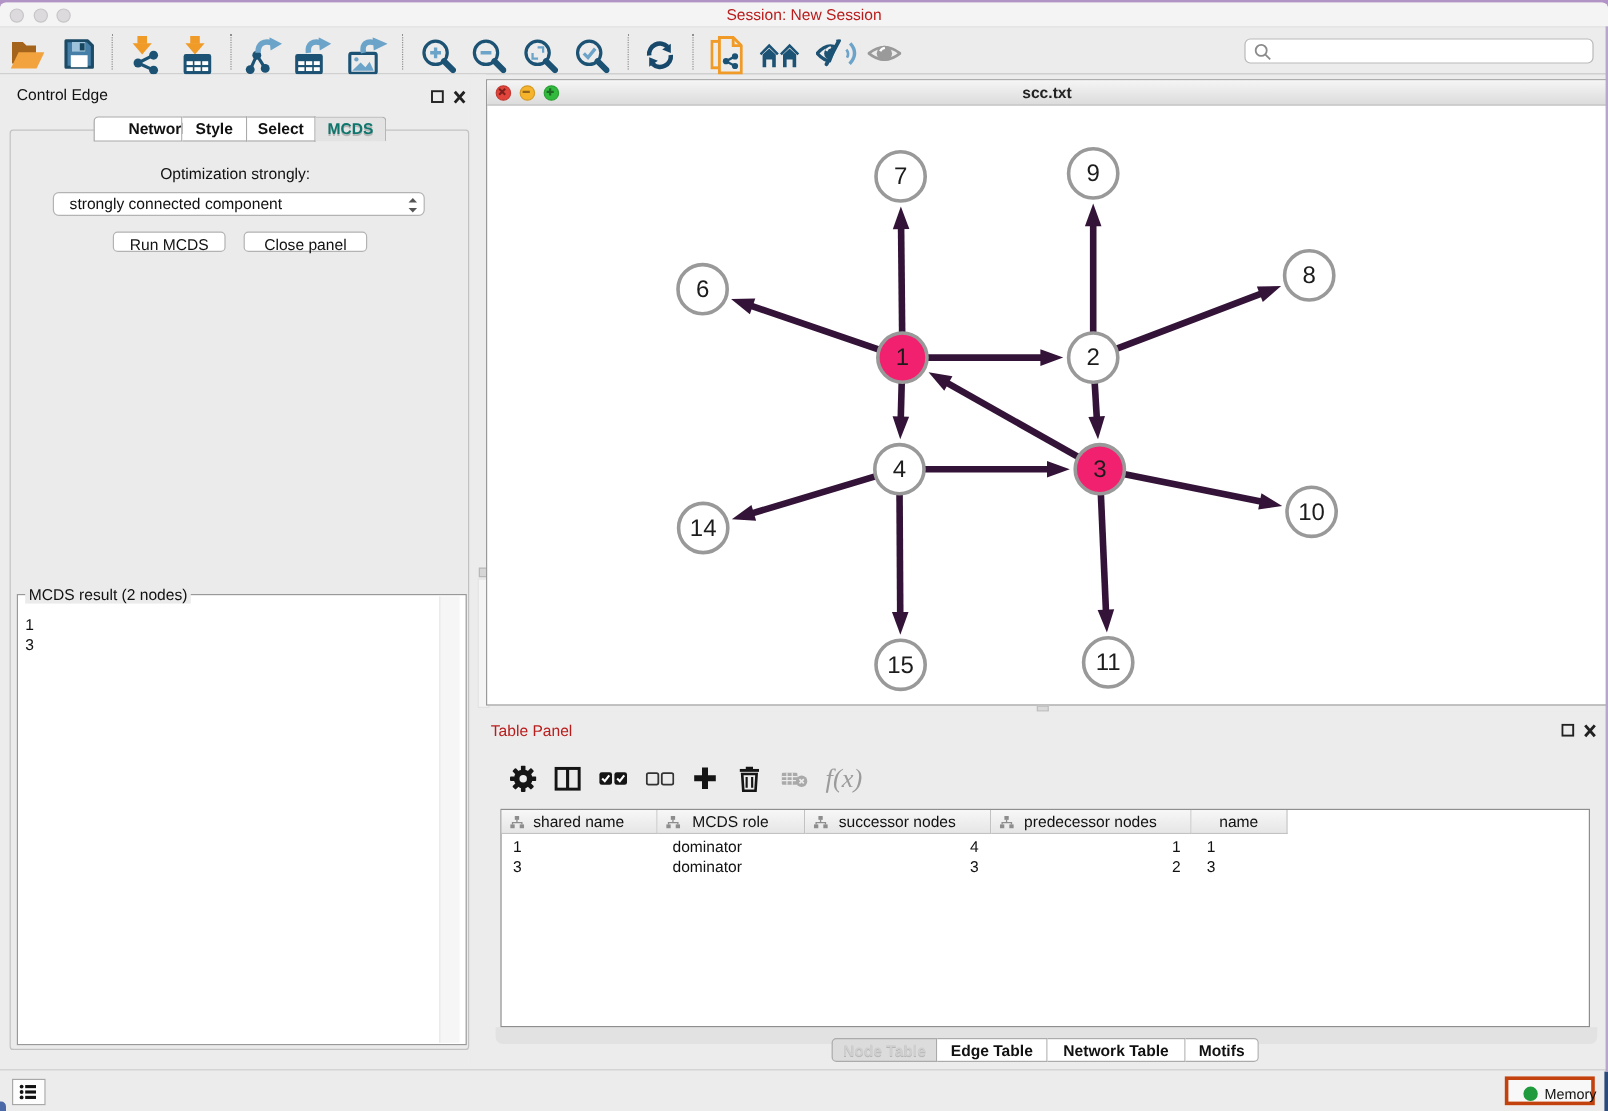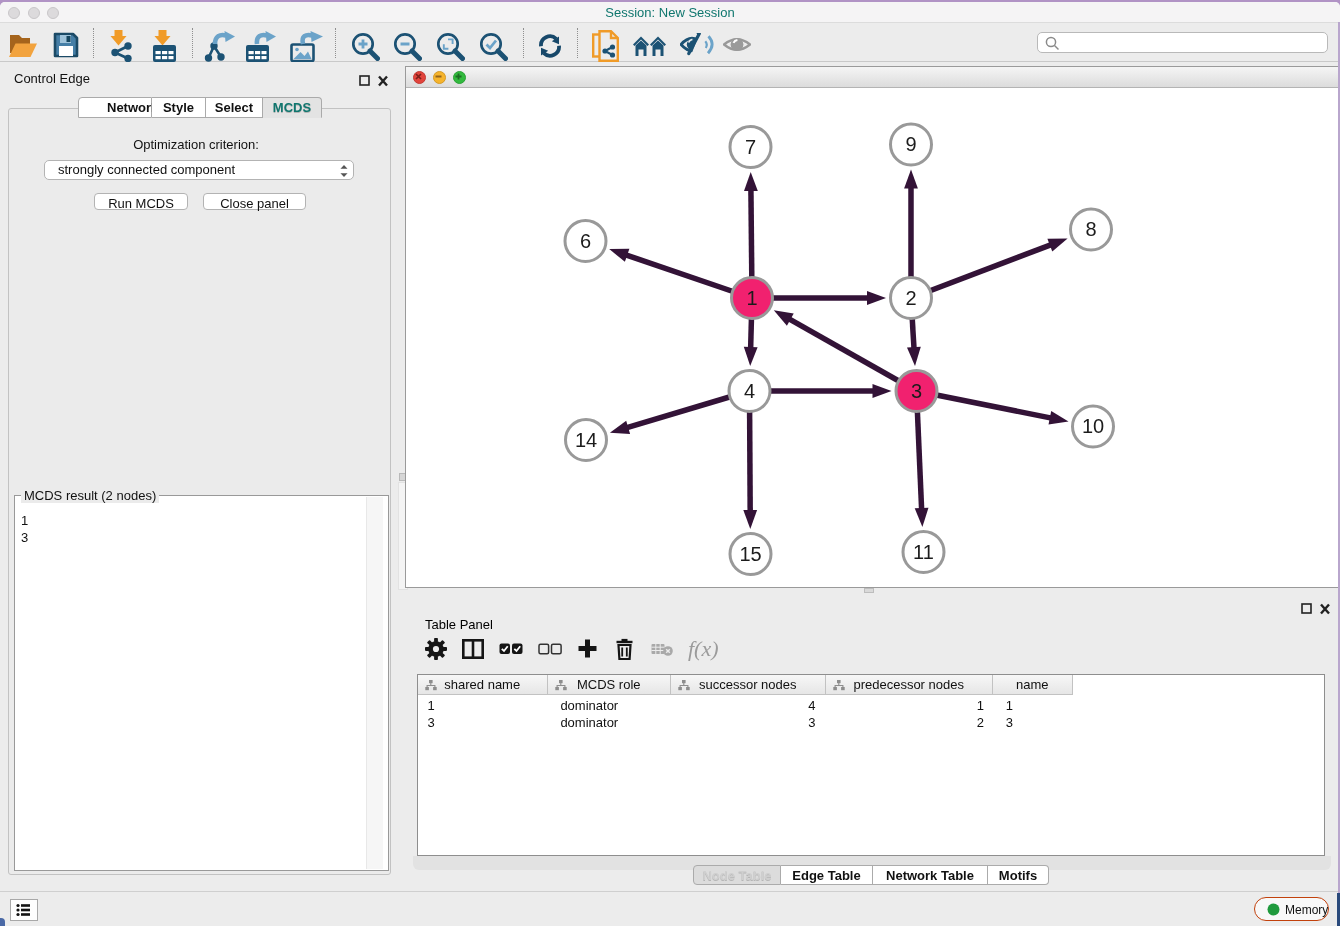--- a/index.html
+++ b/index.html
@@ -1,21 +1,21 @@
 <!DOCTYPE html>
 <html><head>
 <meta charset="utf-8">
 <style>
 * { margin:0; padding:0; box-sizing:border-box; }
 html,body { width:1340px; height:926px; overflow:hidden; }
 body { background:#b193c5; font-family:"Liberation Sans", sans-serif; position:relative; }
 .win { position:absolute; left:0; top:2px; width:1340px; height:924px; background:#ececec; border-radius:5px 5px 0 0; overflow:hidden; }
 .titlebar { position:absolute; left:0; top:0; width:1340px; height:21px; background:#f5f4f5; border-bottom:1px solid #dcdcdc; }
 .tl { position:absolute; top:5px; width:12px; height:12px; border-radius:50%; background:#dcdadc; border:1px solid #c8c6c8; }
-.title-text { position:absolute; top:3px; left:0; width:1340px; text-align:center; font-size:13px; color:#0f766e; }
+.title-text { position:absolute; top:3px; left:0; width:1340px; text-align:center; font-size:13px; color:#b91c1c; }
 .toolbar { position:absolute; left:0; top:21px; width:1340px; height:39px; background:#ececec; border-bottom:1px solid #c9c9c9; }
 .sep { position:absolute; top:5px; height:30px; width:0; border-left:1px dotted #8f8f8f; }
 .ticon { position:absolute; }
 .searchbox { position:absolute; left:1037px; top:9px; width:291px; height:21px; background:#fff; border:1px solid #b9b9b9; border-radius:5px; }
 
 .cpanel { position:absolute; left:0; top:60px; width:392px; height:829px; background:#ececec; }
 .cp-title { position:absolute; left:14px; top:9px; font-size:13px; color:#111; }
 .cp-content { position:absolute; left:8px; top:46px; width:383px; height:767px; background:#ebebeb; border:1px solid #c2c2c2; border-radius:3px; }
 .tab { position:absolute; top:0; height:21px; z-index:3; background:#fff; border:1px solid #aaa; font-size:13px; font-weight:bold; color:#111; text-align:center; line-height:20px; }
 .tab.sel { background:#e3e3e3; color:#0f766e; text-shadow:0 1px 0 #b5b5b5; border-bottom:1px solid #e3e3e3; }
@@ -29,31 +29,31 @@
 
 .vdivider { position:absolute; left:392px; top:60px; width:13px; height:829px; background:#ececec; }
 
 .netwin { position:absolute; left:405px; top:64px; width:935px; height:522px; border:1px solid #9a9a9a; background:#fff; }
 .net-titlebar { position:absolute; left:0; top:0; width:933px; height:21px; background:linear-gradient(#f5f5f5,#dcdcdc); border-bottom:1px solid #b4b4b4; }
 .net-title { position:absolute; width:100%; text-align:center; top:3px; font-size:13px; font-weight:bold; color:#222; }
 .light { position:absolute; top:4px; width:13px; height:13px; border-radius:50%; }
 .light svg { display:block; position:absolute; left:-1px; top:-1px; }
 
 .tpanel { position:absolute; left:405px; top:591px; width:935px; height:298px; background:#ececec; }
-.tp-title { position:absolute; left:20px; top:8px; font-size:13px; color:#000000;margin-top:16px; }
+.tp-title { position:absolute; left:4px; top:8px; font-size:13px; color:#b91c1c; }
 .tp-tablebg { position:absolute; left:8px; top:263px; width:918px; height:14px; background:#e2e2e2; border-radius:0 0 6px 6px; }
 .tp-table { position:absolute; left:12px; top:81px; width:908px; height:182px; background:#fff; border:1px solid #8e8e8e; }
 .th { position:absolute; top:0; height:20px; background:linear-gradient(#f7f7f7,#e6e6e6); border-right:1px solid #c2c2c2; border-bottom:1px solid #c2c2c2; font-size:13px; color:#111; text-align:center; line-height:20px; }
 .td { position:absolute; height:17px; font-size:13px; color:#111; line-height:17px; }
 .btab { position:absolute; top:0; height:20px; background:#fff; border:1px solid #ababab; font-size:13px; font-weight:bold; color:#111; text-align:center; line-height:19px; }
 .btab.sel { background:#dcdcdc; color:#cfcfcf; text-shadow:0 1px 0 #b5b5b5; }
 
 .statusbar { position:absolute; left:0; top:889px; width:1340px; height:33px; background:#ececec; border-top:1px solid #cfcfcf; }
 .sb-left { position:absolute; left:10px; top:7px; width:28px; height:22px; background:#fdfdfd; border:1px solid #a8a8a8; }
-.sb-mem { position:absolute; right:11px; top:5px; width:75px; height:24px; background:#f8f8f8; border:1px solid #c2410c; border-radius:12px; font-size:12px; color:#111;padding-left:32px; }
+.sb-mem { position:absolute; right:11px; top:5px; width:75px; height:24px; background:#f8f8f8; border:3px solid #c2410c; border-radius:0; font-size:12px; color:#111;padding-left:32px; }
 </style>
 </head>
 <body>
 <div class="win">
 
   <div class="titlebar">
     <div class="tl" style="left:8px;"></div>
     <div class="tl" style="left:28px;"></div>
     <div class="tl" style="left:47px;"></div>
     <div class="title-text">Session: New Session</div>
@@ -192,21 +192,21 @@
     <div class="cp-title">Control Edge</div>
     <svg style="position:absolute;left:359px;top:13px" width="30" height="12" viewBox="0 0 30 12">
       <rect x="1" y="1" width="9" height="9" fill="none" stroke="#222" stroke-width="1.6"></rect>
       <path d="M20 1.5 L28 10.5 M28 1.5 L20 10.5" stroke="#222" stroke-width="2.4" fill="none"></path>
     </svg>
     <div class="tab" style="left:78px; top:35px; width:74px; border-radius:4px 0 0 0;padding-left:28px;">Network</div>
     <div class="tab" style="left:152px; top:35px; width:54px; border-left:none;">Style</div>
     <div class="tab" style="left:206px; top:35px; width:57px; border-left:none;">Select</div>
     <div class="tab sel" style="left:263px; top:35px; width:59px; border-left:none; border-radius:0 4px 0 0;">MCDS</div>
     <div class="cp-content"></div>
-    <div class="opt-label">Optimization criterion:</div>
+    <div class="opt-label">Optimization strongly:</div>
     <div class="combo">strongly connected component
       <svg style="position:absolute;right:4px;top:3px" width="10" height="14" viewBox="0 0 10 15">
         <path d="M1.2 5 L5 1 L8.8 5 Z" fill="#555"></path>
         <path d="M1.2 10 L5 14 L8.8 10 Z" fill="#555"></path>
       </svg>
     </div>
     <div class="btn" style="left:94px; top:131px; width:94px;">Run MCDS</div>
     <div class="btn" style="left:203px; top:131px; width:103px;">Close panel</div>
     <div class="fieldset">
       <div class="fs-legend">MCDS result (2 nodes)</div>
@@ -229,20 +229,21 @@
       <div class="light" style="left:27px; background:#f6b42c; border:1px solid #d49a26;">
           <svg width="11" height="11" viewBox="0 0 11 11">
             <path d="M2.5 5.5 L8.5 5.5" stroke="#93641a" stroke-width="1.8"></path>
           </svg>
         </div>
       <div class="light" style="left:47px; background:#32ba3e; border:1px solid #2aa035;">
           <svg width="11" height="11" viewBox="0 0 11 11">
             <path d="M2.5 5.5 L8.5 5.5 M5.5 2.5 L5.5 8.5" stroke="#1c6d23" stroke-width="1.8"></path>
           </svg>
         </div>
+      <div class="net-title">scc.txt</div>
     </div>
     <svg id="graph" style="position:absolute;left:0;top:21px" width="933" height="499" viewBox="0 0 933 499">
       <g stroke="#331337" stroke-width="5.5">
         <line x1="346.0" y1="210.0" x2="344.9" y2="100.0"></line>
         <line x1="346.0" y1="210.0" x2="218.3" y2="166.3"></line>
         <line x1="346.0" y1="210.0" x2="464.0" y2="210.0"></line>
         <line x1="346.0" y1="210.0" x2="344.6" y2="262.0"></line>
         <line x1="505.0" y1="210.0" x2="505.0" y2="97.5"></line>
         <line x1="505.0" y1="210.0" x2="646.7" y2="156.1"></line>
         <line x1="505.0" y1="210.0" x2="508.1" y2="262.1"></line>

